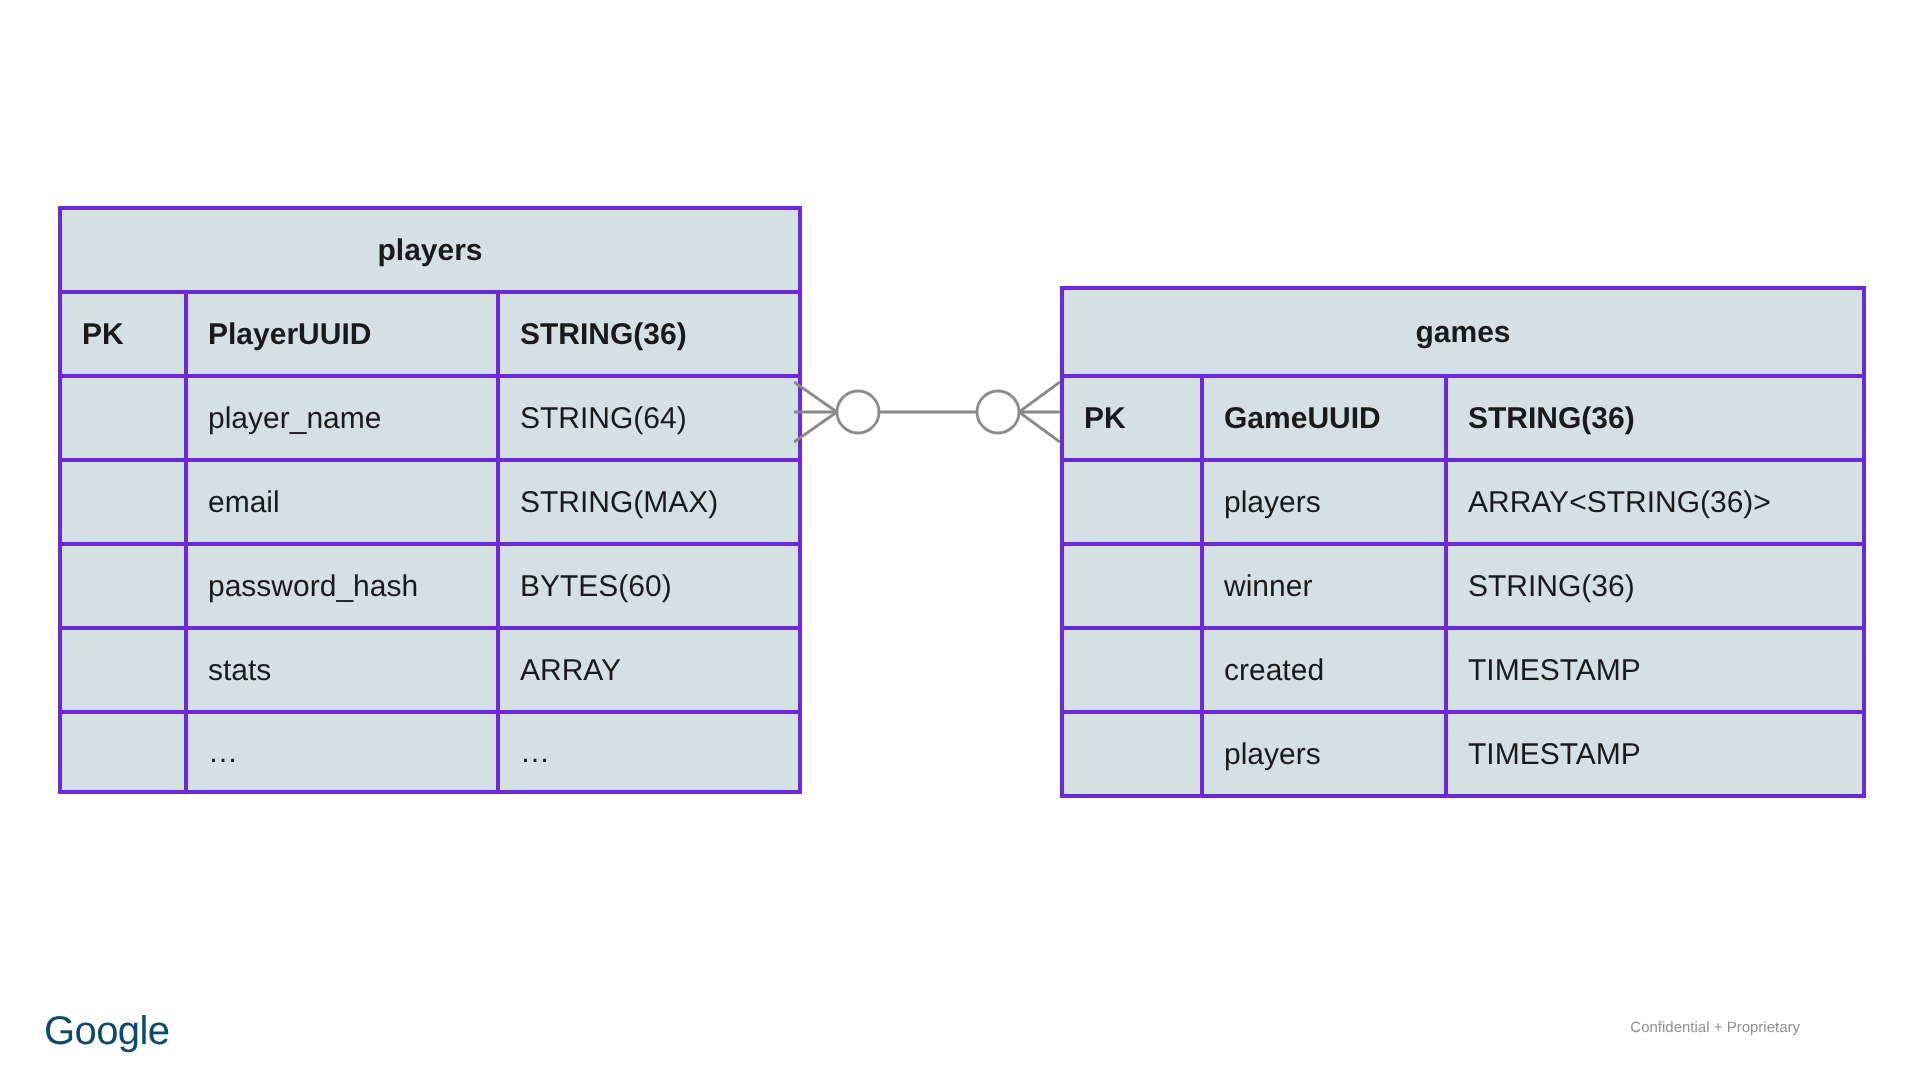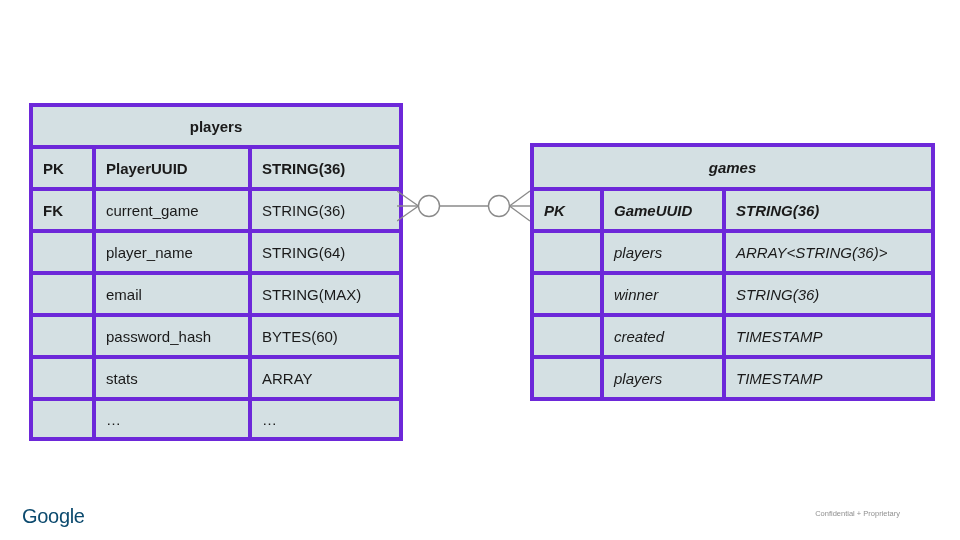--- a/index.html
+++ b/index.html
@@ -11,42 +11,42 @@
   .slide{position:absolute;inset:0;}
 
   
   table.er{
     position:absolute;
     border-collapse:collapse;
     table-layout:fixed;
     background:#d4e0e3;
   }
   table.er td{
-    border:4px solid #6d28d9;
+    border:2px solid #6d28d9;
     padding:0 6px 0 10px;
     font-size:15px;
     color:#1a1a1a;
     vertical-align:middle;
     white-space:nowrap;
     overflow:hidden;
   }
   table.er td.title{
     text-align:center;
     font-weight:bold;
     padding:0;
   }
   tr.key-row td{font-weight:bold;}
 
   #players-table{left:29px;top:103px;width:370px;}
   #players-table tr{height:42px;}
   #players-table tr.last-row{height:40px;}
 
   #games-table{left:530px;top:143px;width:401px;}
   #games-table tr.header-row{height:44px;}
-  #games-table tr{height:42px;font-style:italic;}
+  #games-table tr{height:42px;}
 
   
   #connector{position:absolute;left:397px;top:184px;}
 
   
   .brand{
     position:absolute;left:22px;top:505px;
     font-size:20px;color:#0c4a6e;letter-spacing:-0.3px;
   }
   .footer-note{
@@ -65,25 +65,20 @@
         <col style="width:156px">
         <col style="width:151px">
       </colgroup>
     <tbody>
         <tr class="header-row">
       <td colspan="3" class="title">players</td>
     </tr>
     <tr class="key-row">
       <td>PK</td>
       <td>PlayerUUID</td>
-      <td>STRING(36)</td>
-    </tr>
-    <tr>
-      <td style="font-weight:bold">FK</td>
-      <td>current_game</td>
       <td>STRING(36)</td>
     </tr>
     <tr>
       <td></td>
       <td>player_name</td>
       <td>STRING(64)</td>
     </tr>
     <tr>
       <td></td>
       <td>email</td>

